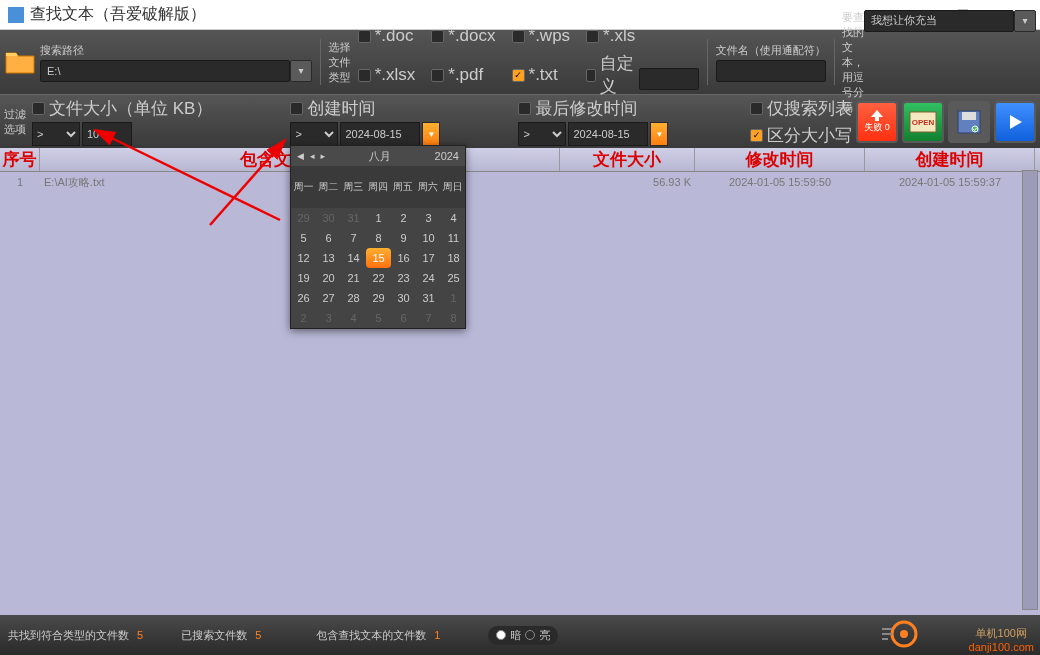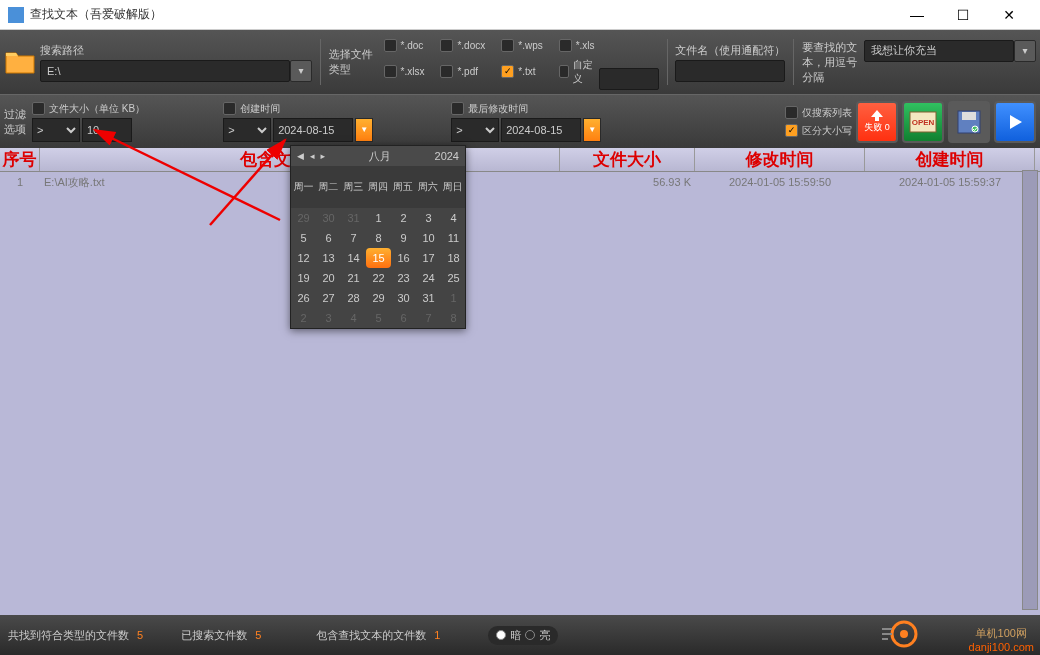--- a/index.html
+++ b/index.html
@@ -1,35 +1,35 @@
 <!DOCTYPE html>
 <html><head>
 <meta charset="utf-8">
 <style>
 * { margin: 0; padding: 0; box-sizing: border-box; font-family: "Microsoft YaHei", Arial, sans-serif; }
 body { width: 1040px; height: 655px; background: #3a3a3a; overflow: hidden; position: relative; }
 
 .titlebar { height: 30px; background: #fff; display: flex; align-items: center; padding: 0 8px; border-bottom: 1px solid #ccc; }
 .titlebar .icon { width: 16px; height: 16px; background: #4a90d9; margin-right: 6px; }
-.titlebar .title { font-size: 12px; color: #333; flex: 1; }
+.titlebar .title { font-size: 16px; color: #333; flex: 1; }
 .titlebar .win-btn { width: 46px; height: 30px; display: flex; align-items: center; justify-content: center; font-size: 14px; cursor: pointer; }
 
 .toolbar1 { height: 64px; background: linear-gradient(#555, #3a3a3a); display: flex; align-items: center; padding: 4px; gap: 4px; }
 .folder-icon { width: 34px; height: 34px; border-radius: 4px; display: flex; align-items: center; justify-content: center; }
 .toolbar-group { display: flex; flex-direction: column; gap: 2px; }
 .label-small { font-size: 11px; color: #ccc; }
 .input-dark { background: #2a2a2a; border: 1px solid #1a1a1a; color: #ccc; font-size: 11px; padding: 4px 6px; border-radius: 2px; }
 .path-input { width: 250px; height: 22px; }
 .dropdown-btn { width: 22px; height: 22px; background: #5a5a5a; border: 1px solid #2a2a2a; color: #ccc; display: flex; align-items: center; justify-content: center; font-size: 10px; border-radius: 2px; }
 
 .checkbox-group { display: flex; align-items: center; gap: 4px; }
 .checkbox { width: 13px; height: 13px; background: #2a2a2a; border: 1px solid #666; border-radius: 2px; }
 .checkbox.checked { background: #ffa020; }
 .checkbox.checked::after { content: "✓"; color: #000; font-size: 9px; display: block; text-align: center; line-height: 11px; }
-.check-label { font-size: 10px; color: #ccc; }
+.check-label { font-size: 17px; color: #ccc; }
 
 .filetype-grid { display: grid; grid-template-columns: repeat(4, auto); gap: 6px 16px; }
 
 .search-text-group { display: flex; flex-direction: row; gap: 0; margin-left: auto; }
 .search-text-input { width: 150px; height: 22px; }
 
 .toolbar2 { height: 54px; background: linear-gradient(#555, #3a3a3a); display: flex; align-items: center; padding: 4px; gap: 4px; border-top: 1px solid #666; }
 .filter-label { font-size: 11px; color: #ccc; writing-mode: horizontal-tb; width: 24px; }
 
 .filter-section { display: flex; flex-direction: column; gap: 2px; }

